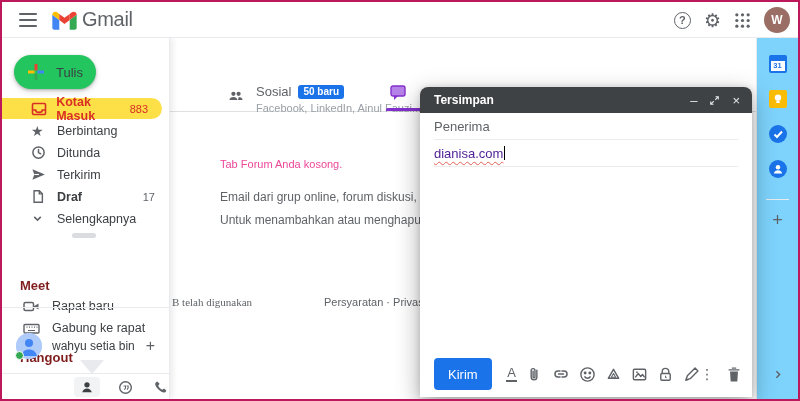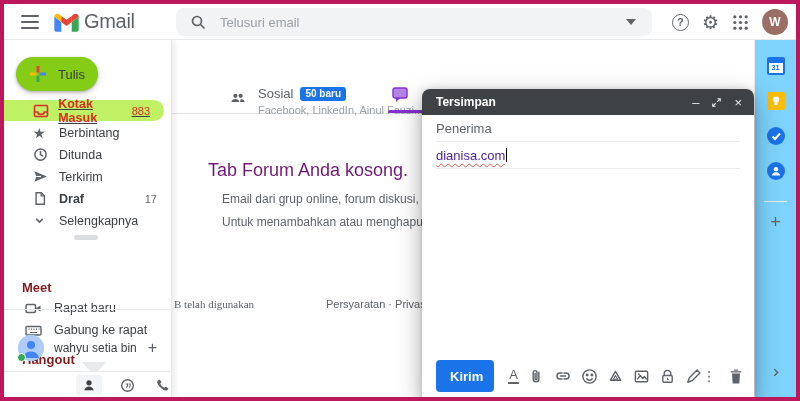--- a/index.html
+++ b/index.html
@@ -1,18 +1,18 @@
 <!DOCTYPE html>
 <html><head>
 <meta charset="utf-8">
 <style>
   * { margin:0; padding:0; box-sizing:border-box; }
   html,body { width:800px; height:401px; }
   body { font-family:"Liberation Sans", sans-serif; background:#fff; }
-  .screen { position:relative; width:800px; height:401px; border:4px solid #be185d; background:#fff; overflow:hidden; }
+  .screen { position:relative; width:800px; height:401px; border:2px solid #be185d; background:#fff; overflow:hidden; }
 
   
   .topbar { position:absolute; left:0; top:0; right:0; height:36px; background:#fff; border-bottom:1px solid #e8eaed; z-index:6; }
   .hamburger { position:absolute; left:17px; top:11px; width:18px; height:14px; display:flex; flex-direction:column; justify-content:space-between; cursor:pointer; }
   .hamburger span { height:2px; background:#5f6368; border-radius:1px; }
   .gmail-logo { position:absolute; left:48px; top:7px; }
   .logo-text { position:absolute; left:80px; top:6px; font-size:20px; color:#5f6368; letter-spacing:-0.3px; }
   .searchbar { position:absolute; left:172px; top:4px; width:476px; height:28px; background:#f1f3f4; border-radius:8px; display:flex; align-items:center; }
   .searchbar .mag { margin-left:14px; color:#5f6368; }
   .search-ph { margin-left:14px; font-size:13px; color:#9aa0a6; flex:1; }
@@ -27,37 +27,37 @@
   .tab-border { position:absolute; left:168px; right:0; top:73px; height:1px; background:#e0e0e0; }
   .tab-social { position:absolute; left:226px; top:46px; display:flex; }
   .tab-social .ppl { margin-top:4px; color:#5f6368; }
   .tab-social-txt { margin-left:12px; }
   .tab-title-row { display:flex; align-items:center; gap:7px; }
   .tab-title { font-size:13px; font-weight:500; color:#5f6368; }
   .tab-badge { background:#1a73e8; color:#fff; font-size:10px; font-weight:bold; padding:1.5px 5px; border-radius:3px; }
   .tab-sub { font-size:11px; color:#9aa0a6; margin-top:3px; }
   .forum-ic { position:absolute; left:388px; top:47px; }
   .forum-underline { position:absolute; left:384px; top:70px; width:42px; height:3px; background:#8430ce; border-radius:2px 2px 0 0; }
-  .empty-title { position:absolute; left:204px; top:120px; font-size:18px; color:#701a75; }
+  .empty-title { position:absolute; left:218px; top:120px; font-size:11px; color:#ec4899; }
   .empty-line1 { position:absolute; left:218px; top:152px; font-size:12px; color:#5f6368; white-space:nowrap; }
   .empty-line2 { position:absolute; left:218px; top:175px; font-size:12px; color:#5f6368; white-space:nowrap; }
   .storage-text { position:absolute; left:170px; top:258px; font-size:11px; color:#5f6368; white-space:nowrap;font-family:Liberation Serif, serif; }
   .footer-links { position:absolute; left:322px; top:258px; font-size:11px; color:#5f6368; white-space:nowrap; }
 
   
   .lsidebar { position:absolute; left:0; top:36px; width:168px; bottom:0; background:#fff; z-index:5; border-right:1px solid #e8eaed; box-shadow:3px 0 6px rgba(0,0,0,.08); }
-  .compose-btn { position:absolute; left:12px; top:17px; width:82px; height:34px; background:#84cc16; border-radius:17px; box-shadow:0 1px 3px rgba(0,0,0,.25), 0 3px 6px rgba(0,0,0,.12); display:flex; align-items:center; cursor:pointer; }
+  .compose-btn { position:absolute; left:12px; top:17px; width:82px; height:34px; background:#22c55e; border-radius:17px; box-shadow:0 1px 3px rgba(0,0,0,.25), 0 3px 6px rgba(0,0,0,.12); display:flex; align-items:center; cursor:pointer; }
   .compose-btn .plus { margin-left:12px; }
   .compose-label { margin-left:10px; font-size:13px; font-weight:500; color:#3c4043; }
   .nav { position:absolute; left:0; top:60px; right:0; }
   .nav-item { position:relative; height:21px; margin-bottom:1px; display:flex; align-items:center; color:#3c4043; cursor:pointer; }
   .nav-item .ic { width:17px; margin-left:29px; display:flex; color:#5f6368; }
   .nav-label { margin-left:9px; font-size:12.5px; }
   .nav-count { margin-left:auto; margin-right:14px; font-size:11px; color:#5f6368; }
-  .nav-item.active { background:#bef264; border-radius:0 14px 14px 0; width:160px;text-decoration:underline; }
+  .nav-item.active { background:#fde047; border-radius:0 14px 14px 0; width:160px; }
   .nav-item.active .ic, .nav-item.active .nav-label, .nav-item.active .nav-count { color:#d93025; }
   .nav-item.active .nav-label, .nav-item.bold .nav-label { font-weight:bold; }
   .star-glyph { font-size:14px; line-height:1; }
   .drag-handle { position:absolute; left:70px; top:195px; width:24px; height:5px; border-radius:3px; background:#dadce0; cursor:ns-resize; }
   .sec-header { position:absolute; left:18px; font-size:13px; font-weight:bold; color:#7f1d1d; }
   .meet-header { top:240px; }
   .meet-item { position:absolute; left:0; height:20px; display:flex; align-items:center; cursor:pointer; width:100%; }
   .meet-item .ic { margin-left:21px; color:#5f6368; display:flex; }
   .meet-item .lbl { margin-left:12px; font-size:12.5px; color:#3c4043; }
   .mi1 { top:258px; } .mi2 { top:280px; }
@@ -94,21 +94,21 @@
   .cw-title { margin-left:14px; font-size:12px; font-weight:bold; color:#fff; }
   .cw-btns { margin-left:auto; margin-right:12px; display:flex; align-items:center; gap:12px; color:#e8eaed; }
   .cw-btn { cursor:pointer; display:flex; align-items:center; font-size:13px; line-height:1; }
   .cw-row { margin:0 14px; height:27px; display:flex; align-items:center; border-bottom:1px solid #ececec; }
   .cw-ph { font-size:13px; color:#5f6368; }
   .cw-subject { font-size:13px; color:#4c1d95; text-decoration:underline; text-decoration-style:wavy; text-decoration-color:#e06055; text-decoration-thickness:1px; text-underline-offset:3px; }
   .cw-cursor { display:inline-block; width:1px; height:14px; background:#000; margin-left:1px; vertical-align:-2px; }
   .cw-body { flex:1; cursor:text; }
   .cw-toolbar { height:40px; display:flex; align-items:center; padding:0 10px 6px 14px; }
   .send-btn { height:32px; display:flex; align-items:stretch; background:#1a73e8; border-radius:4px; overflow:hidden; cursor:pointer; }
-  .send-label { display:flex; align-items:center; padding:0 14px; color:#fff; font-size:13px; font-weight:bold; }
+  .send-label { display:flex; align-items:center; padding:0 14px; color:#fff; font-size:13px; font-weight:normal; }
   .send-sep { width:1px; background:rgba(255,255,255,.45); margin:7px 0; }
   .tb-icons { display:flex; align-items:center; gap:9px; margin-left:14px; color:#5f6368; }
   .tb-ic { cursor:pointer; display:flex; align-items:center; }
   .fmt-a { font-size:13px; font-weight:500; color:#5f6368; border-bottom:2px solid #5f6368; line-height:1.1; padding:0 1px; }
   .tb-right { margin-left:auto; display:flex; align-items:center; gap:12px; color:#5f6368; }
   .dots-v { font-size:14px; line-height:1; cursor:pointer; }
 </style>
 </head>
 <body>
 
@@ -122,28 +122,20 @@
       </div>
     <svg class="gmail-logo" width="29" height="22" viewBox="0 0 48 38">
       <path fill="#4285f4" d="M6.5 36H15V19L3 10v22.5C3 34.4 4.6 36 6.5 36z"></path>
       <path fill="#34a853" d="M33 36h8.5c1.9 0 3.5-1.6 3.5-3.5V10L33 19z"></path>
       <path fill="#fbbc04" d="M3 10c0-4.3 4.9-6.8 8.4-4.2L15 8.5V19z"></path>
       <path fill="#ea4335" d="M33 19V8.5l3.6-2.7C40.1 3.2 45 5.7 45 10z"></path>
       <path fill="#ea4335" d="M15 19V8.5l9 6.7 9-6.7V19l-9 6.8z"></path>
     </svg>
     <span class="logo-text">Gmail</span>
 
-    <div class="searchbar">
-      <svg class="mag" width="16" height="16" viewBox="0 0 16 16" fill="none" stroke="currentColor" stroke-width="1.7">
-        <circle cx="7" cy="7" r="4.5"></circle>
-          <path d="M10.5 10.5L14 14" stroke-linecap="round"></path>
-      </svg>
-      <span class="search-ph">Telusuri email</span>
-      <span class="search-caret"></span>
-    </div>
 
     <div class="topbar-right">
       <div class="help-ic">?</div>
       <div class="gear-ic">⚙</div>
       <svg width="17" height="17" viewBox="0 0 18 18" fill="#5f6368">
         <circle cx="3" cy="3" r="1.7"></circle>
           <circle cx="9" cy="3" r="1.7"></circle>
           <circle cx="15" cy="3" r="1.7"></circle>
         <circle cx="3" cy="9" r="1.7"></circle>
           <circle cx="9" cy="9" r="1.7"></circle>

